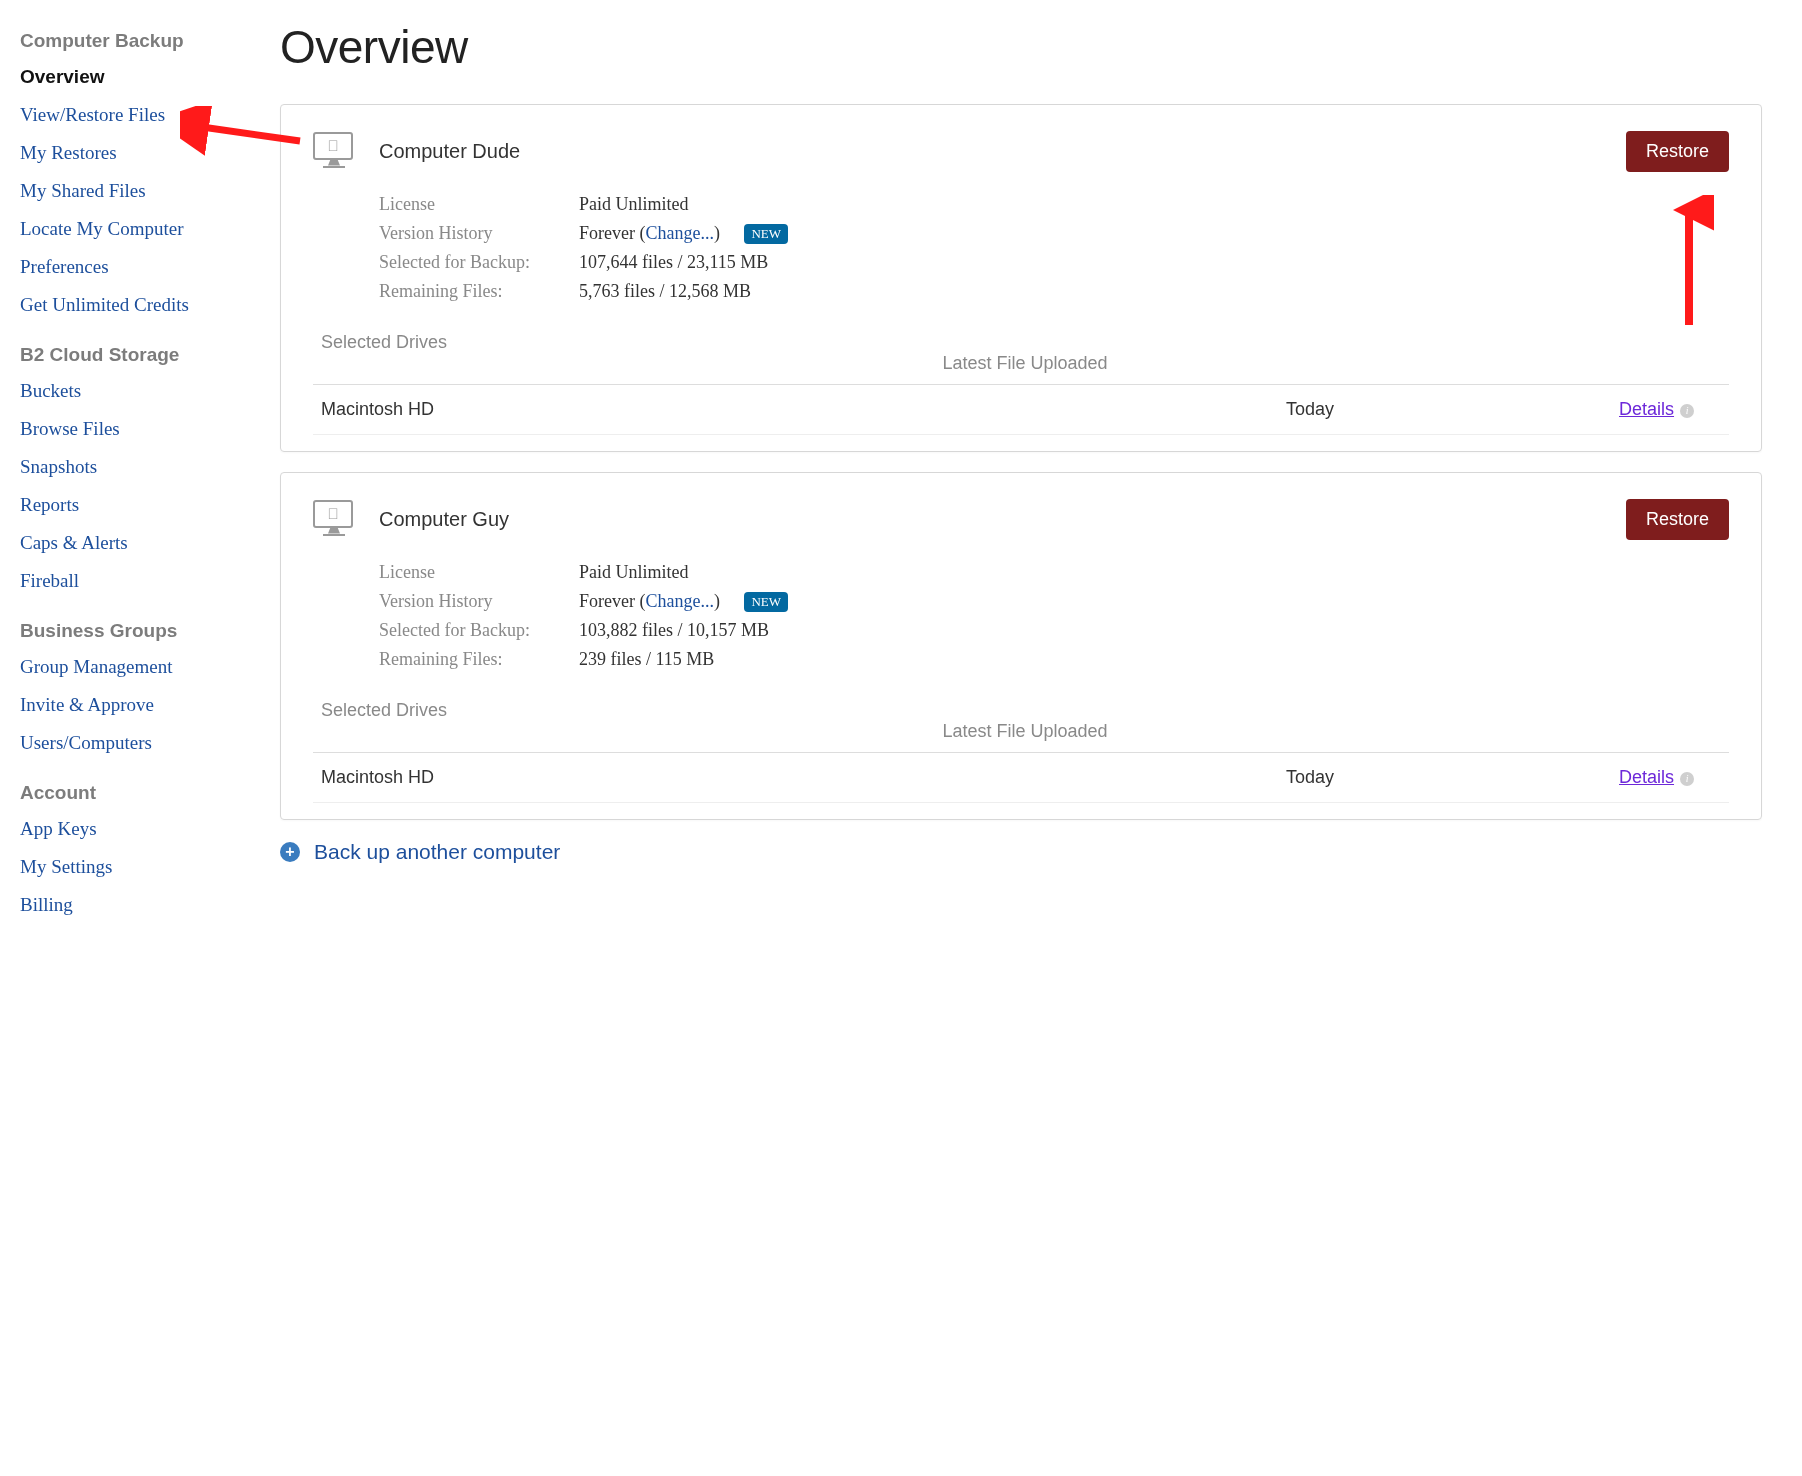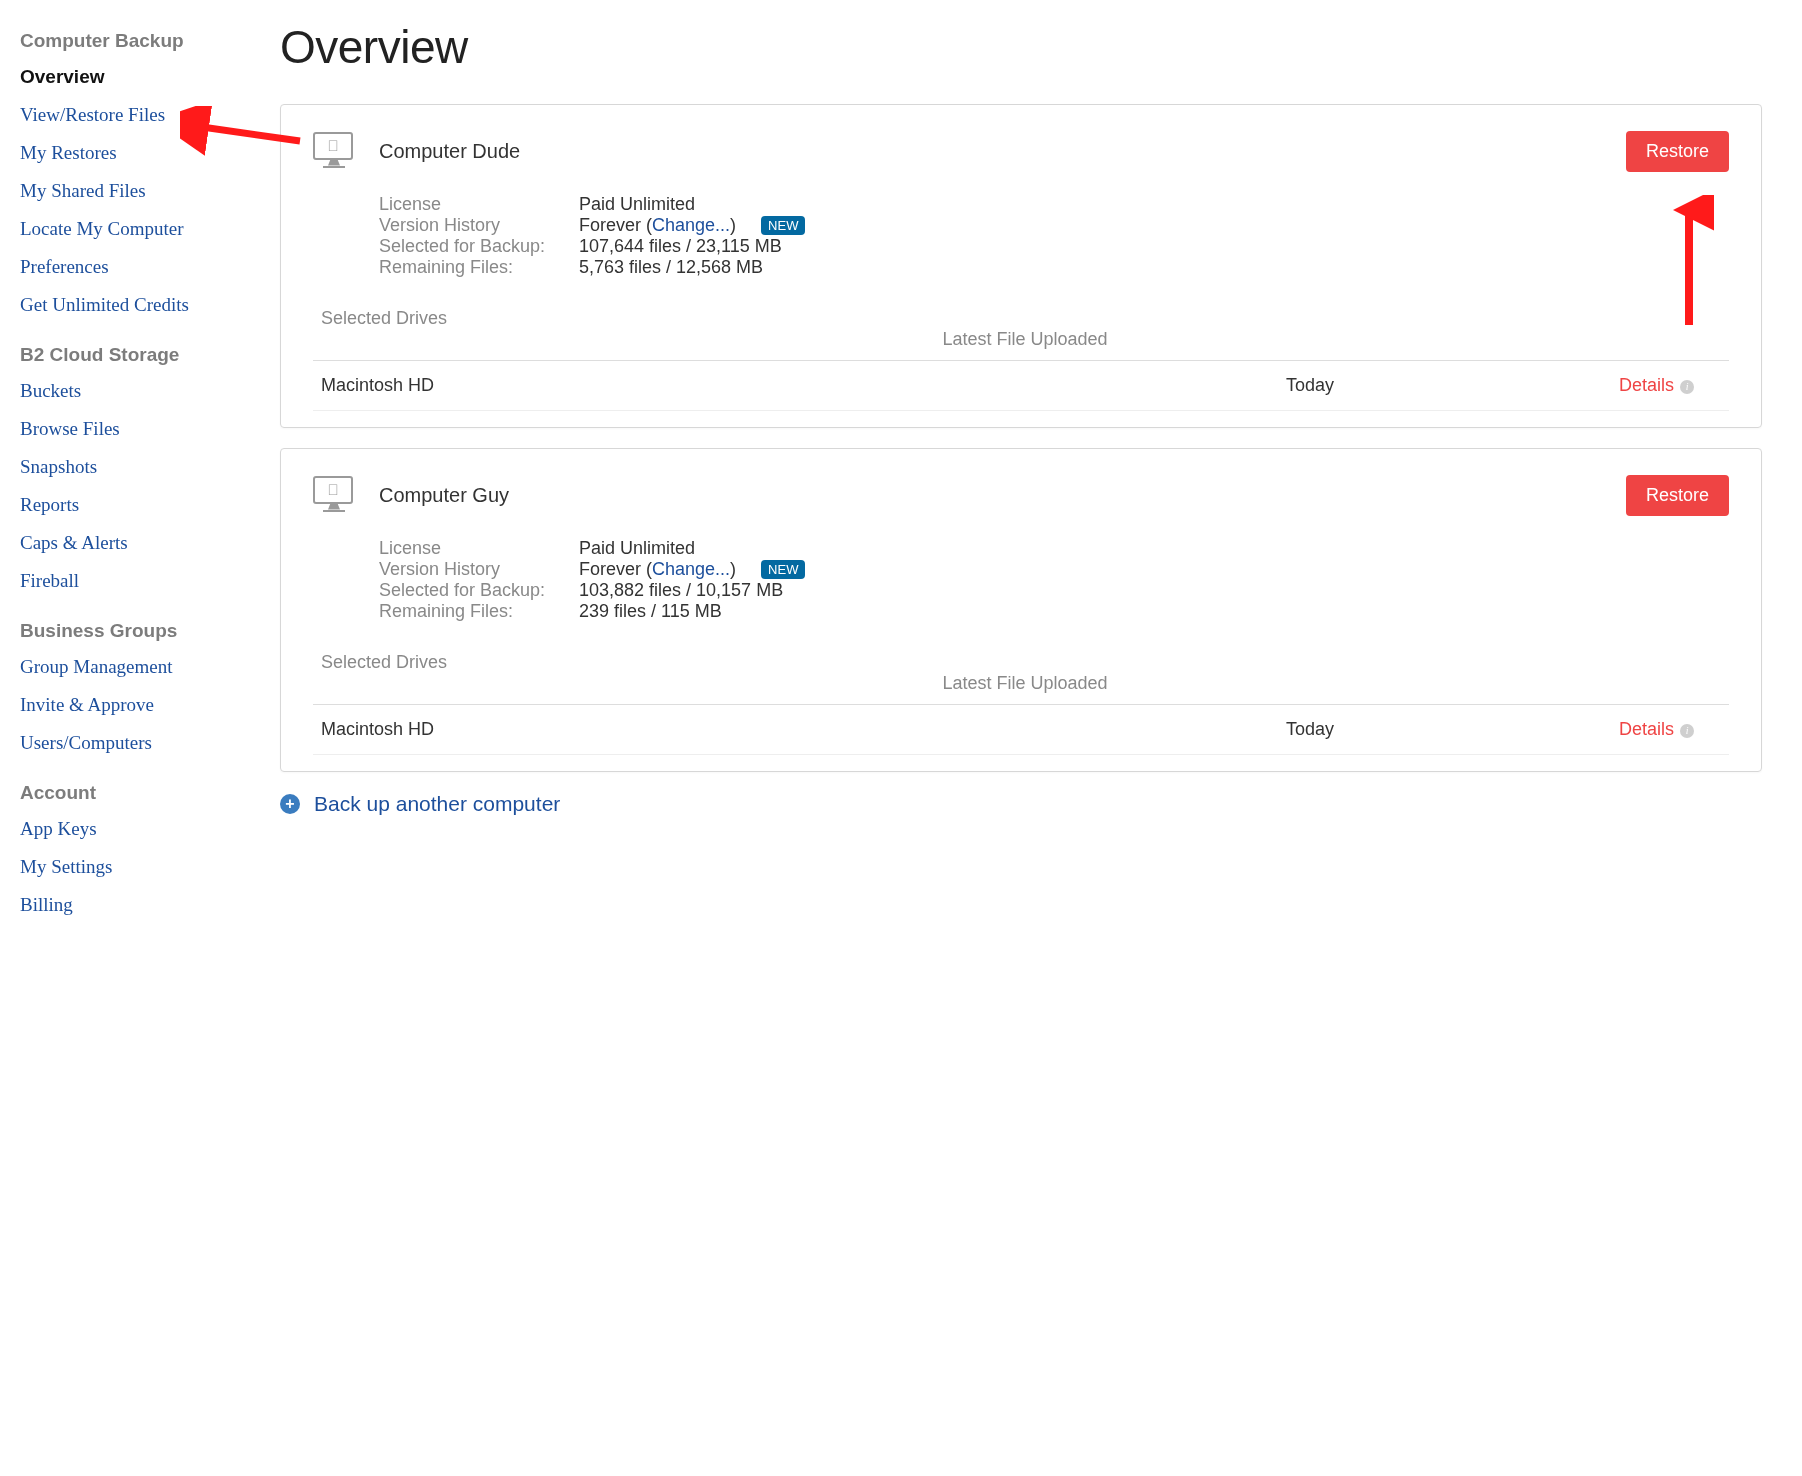--- a/index.html
+++ b/index.html
@@ -73,34 +73,36 @@
   clip-path: polygon(20% 0, 80% 0, 100% 100%, 0 100%);
 }
 .computer-icon .base {
   width: 22px; height: 2px; background: #9a9a9a; margin: 0 auto;
 }
 .computer-name {
   font-size: 20px; color: #333;
 }
 .restore-btn {
   margin-left: auto;
-  background: #ef4444;
+  background: #7f1d1d;
   color: #fff;
   border: none;
   border-radius: 4px;
   padding: 10px 20px;
   font-size: 18px;
   cursor: pointer;
 }
 .info-grid {
   margin-left: 66px;
   display: grid;
   grid-template-columns: 200px 1fr;
+  row-gap: 8px;
   font-size: 18px;
   margin-bottom: 30px;
+  font-family: Liberation Serif, serif;
 }
 .info-label { color: #898989; }
 .info-value { color: #333; }
 .change-link { color: #1d4f9c; cursor: pointer; margin-top: 28px; }
 .new-badge {
   display: inline-block;
   background: #0369a1;
   color: #fff;
   font-size: 13px;
   padding: 2px 7px;
@@ -120,21 +122,21 @@
 .col-upload { flex: 1; text-align: center; }
 .col-detail { width: 110px; }
 .drives-row {
   display: flex;
   padding: 14px 0 14px 8px;
   font-size: 18px;
   border-bottom: 1px solid #eee;
   align-items: center;
 }
 .details-link {
-  color: #ef4444; cursor: pointer;
+  color: #6d28d9; text-decoration: underline; cursor: pointer;
 }
 .info-icon {
   display: inline-block;
   width: 14px; height: 14px;
   border-radius: 50%;
   background: #cfcfcf;
   color: #fff;
   font-size: 10px;
   font-style: italic;
   font-family: serif;

